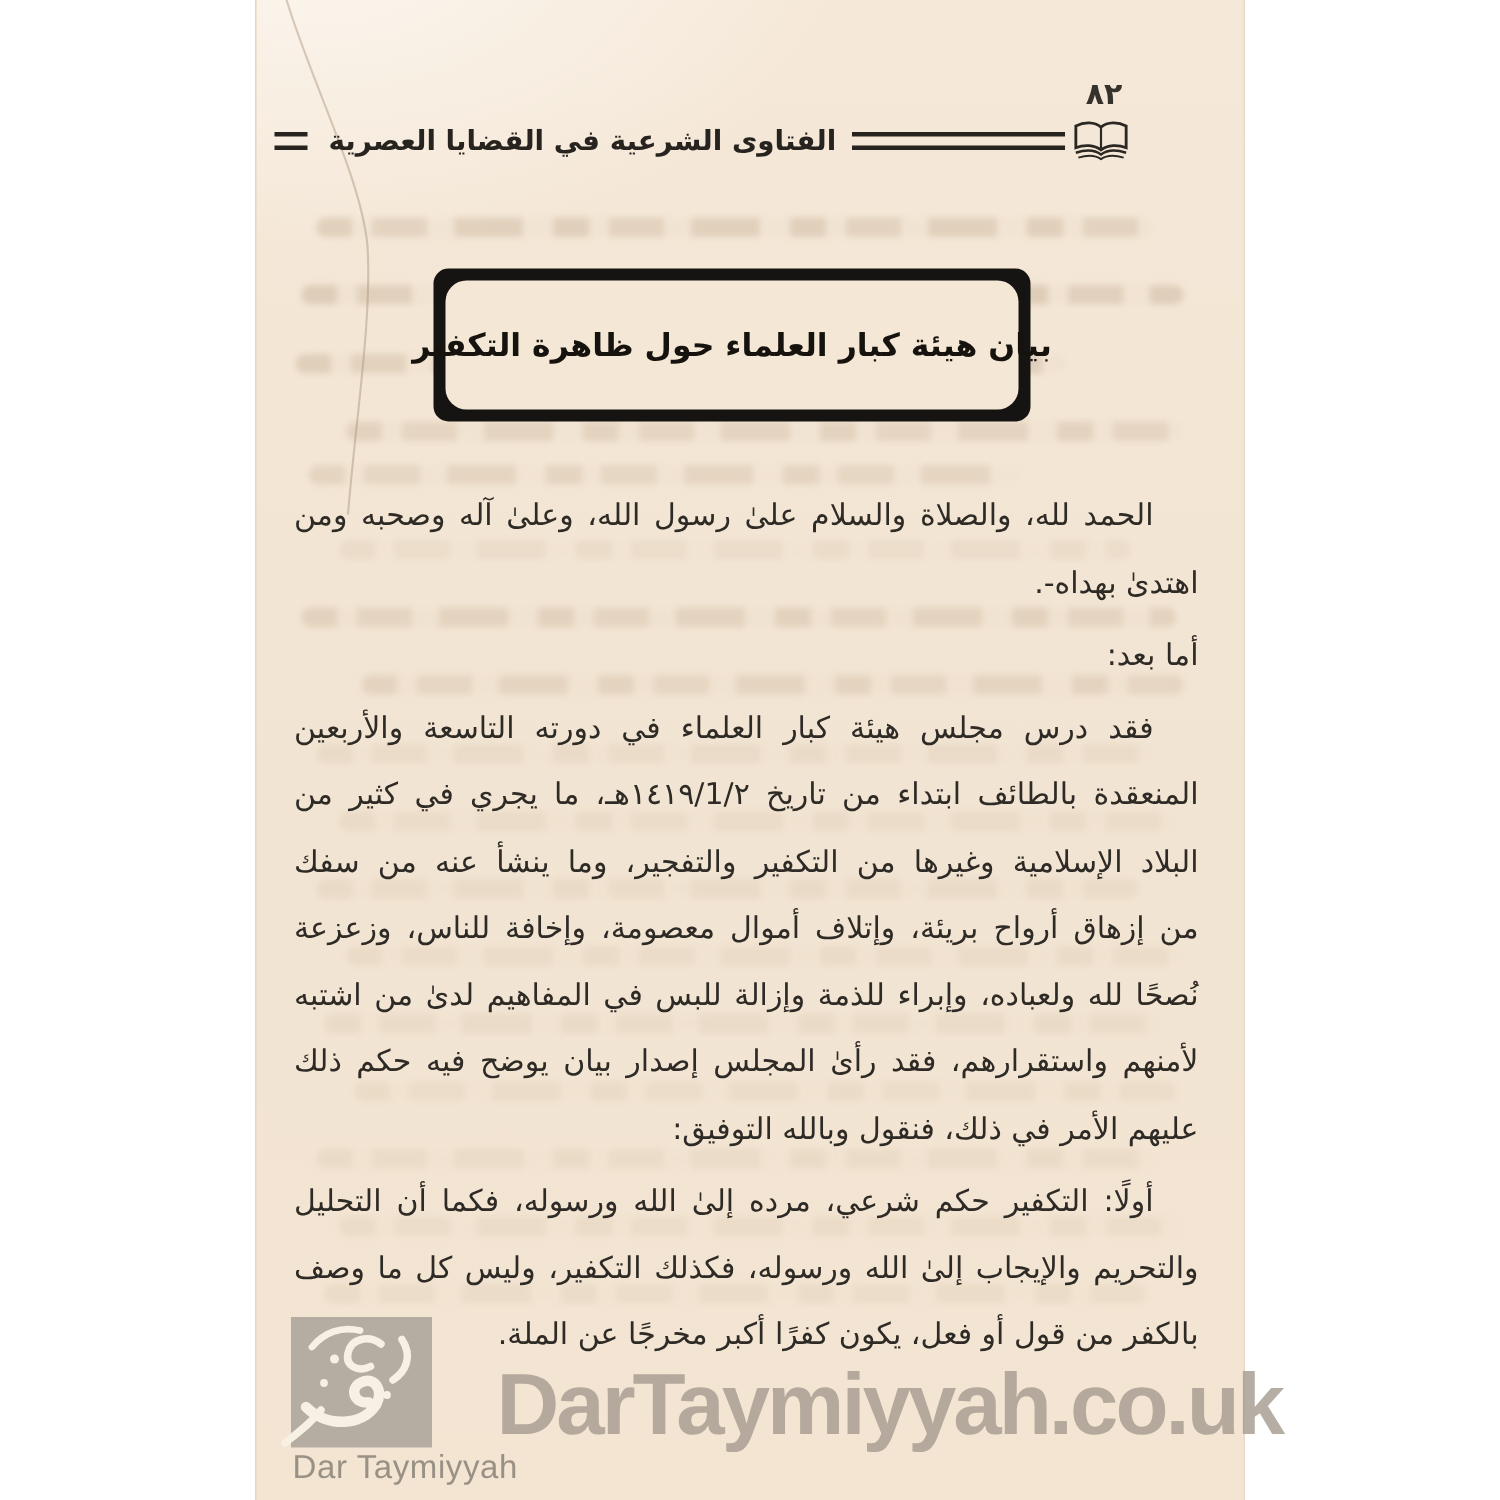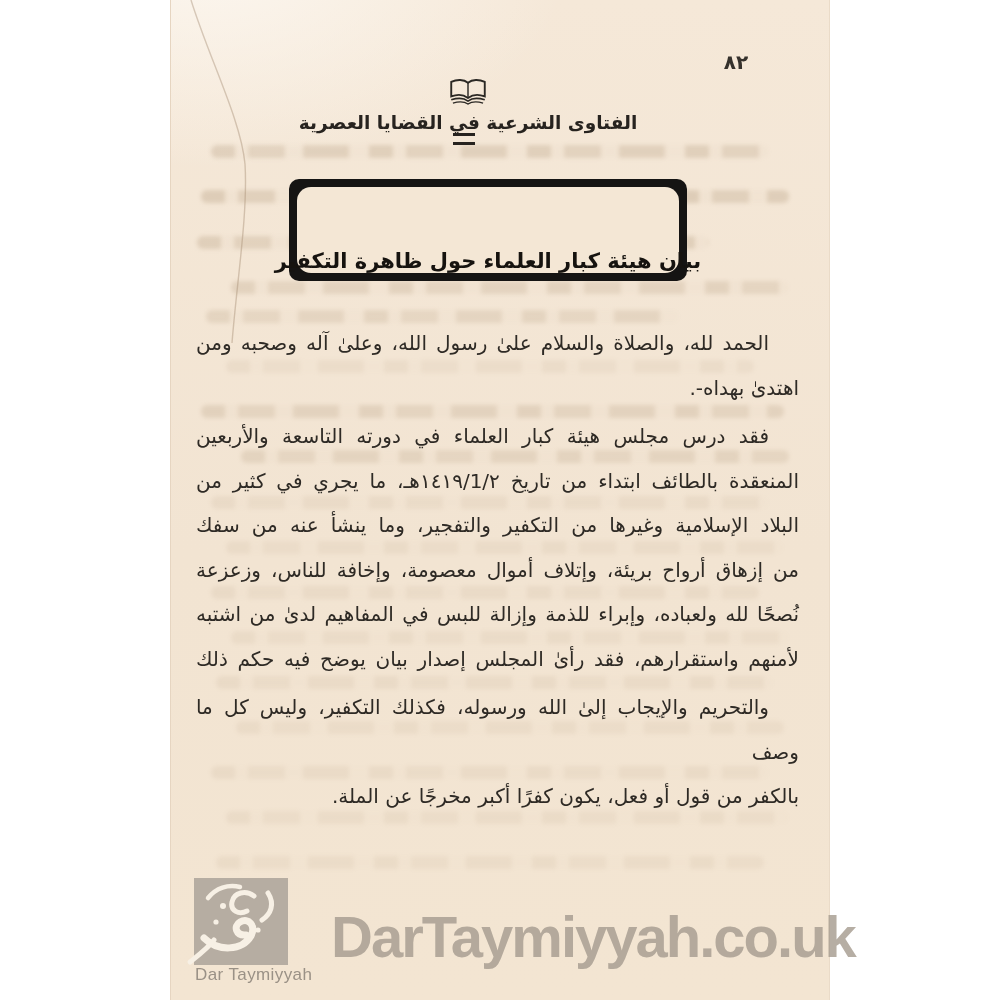--- a/index.html
+++ b/index.html
@@ -29,38 +29,38 @@
 
   .crease{position:absolute;left:0;top:0;z-index:1;}
 
   
   .page-number{
     position:absolute;left:545px;top:50px;width:40px;z-index:5;text-align:center;
     font-weight:bold;font-size:20px;color:#35312c;
   }
   .header-row{
     position:absolute;left:12px;top:78px;width:570px;height:32px;z-index:5;
-    display:flex;direction:rtl;align-items:center;flex-direction:column;
+    display:flex;direction:rtl;align-items:center;
   }
   .book-icon{flex:0 0 auto;width:38px;height:28px;display:block;}
   .header-rule{flex:1 1 auto;height:12px;border-top:3px solid #27231f;border-bottom:3px solid #27231f;margin:0 5px;}
   .header-rule-stub{flex:0 0 auto;width:22px;height:12px;border-top:3px solid #27231f;border-bottom:3px solid #27231f;margin:0 8px 0 0;}
   .header-title{
     flex:0 0 auto;font-weight:bold;font-size:18.5px;color:#27231f;white-space:nowrap;
     padding:0 6px;letter-spacing:0;
   }
 
   
   .section-box{
     position:absolute;left:118px;top:179px;width:398px;height:102px;z-index:4;
     background:#151413;border-radius:10px;
   }
   .section-box-inner{
     position:absolute;inset:8px;background:#f4e7d5;border-radius:14px;
-    display:flex;align-items:flex-end;justify-content:center;overflow:visible;
+    display:flex;align-items:center;justify-content:center;overflow:visible;
   }
   .section-title{font-weight:bold;font-size:21px;color:#16130f;white-space:nowrap;direction:rtl;}
 
   
   .body-text{
     position:absolute;left:25px;right:30px;top:321px;z-index:5;direction:rtl;
     font-size:20px;line-height:44.5px;color:#2e2a25;
   }
   .para{margin:0 0 4px 0;}
   .para .line{text-align:justify;text-align-last:justify;-moz-text-align-last:justify;}
@@ -70,21 +70,21 @@
   
   .watermark-text{
     position:absolute;left:116px;top:903px;z-index:3;
     font-family:"Liberation Sans",sans-serif;font-weight:bold;font-size:58px;
     letter-spacing:-2px;color:#a79d91;opacity:.82;white-space:nowrap;margin-left:44px;
   }
   .logo-square{position:absolute;left:23px;top:878px;width:94px;height:87px;z-index:2;background:#b6ada2;}
   .logo-square svg{overflow:visible;display:block;}
   .logo-caption{
     position:absolute;left:24px;top:965px;z-index:2;
-    font-family:"Liberation Sans",sans-serif;font-size:17px;color:#9a9186;letter-spacing:.4px;white-space:nowrap;
+    font-family:"Liberation Sans",sans-serif;font-size:22px;color:#9a9186;letter-spacing:.4px;white-space:nowrap;
   }
 </style>
 </head>
 <body>
 
 <div class="stage">
 
   <div class="page">
 
     <svg class="crease" width="120" height="345" viewBox="0 0 120 345">
@@ -109,29 +109,34 @@
       <div class="section-box-inner">
         <div class="section-title">بيان هيئة كبار العلماء حول ظاهرة التكفير</div>
       </div>
     </div>
 
     <div class="body-text">
         <div class="para indent">
           <div class="line">الحمد لله، والصلاة والسلام علىٰ رسول الله، وعلىٰ آله وصحبه ومن</div>
           <div class="line last">اهتدىٰ بهداه-.</div>
         </div>
+        <div class="para">
+          <div class="line last">أما بعد:</div>
+        </div>
         <div class="para indent">
           <div class="line">فقد درس مجلس هيئة كبار العلماء في دورته التاسعة والأربعين</div>
           <div class="line">المنعقدة بالطائف ابتداء من تاريخ ١٤١٩/1/٢هـ، ما يجري في كثير من</div>
           <div class="line">البلاد الإسلامية وغيرها من التكفير والتفجير، وما ينشأ عنه من سفك</div>
           <div class="line">من إزهاق أرواح بريئة، وإتلاف أموال معصومة، وإخافة للناس، وزعزعة</div>
           <div class="line">نُصحًا لله ولعباده، وإبراء للذمة وإزالة للبس في المفاهيم لدىٰ من اشتبه</div>
           <div class="line">لأمنهم واستقرارهم، فقد رأىٰ المجلس إصدار بيان يوضح فيه حكم ذلك</div>
+          <div class="line last">عليهم الأمر في ذلك، فنقول وبالله التوفيق:</div>
         </div>
         <div class="para indent">
+          <div class="line">أولًا: التكفير حكم شرعي، مرده إلىٰ الله ورسوله، فكما أن التحليل</div>
           <div class="line">والتحريم والإيجاب إلىٰ الله ورسوله، فكذلك التكفير، وليس كل ما وصف</div>
           <div class="line last">بالكفر من قول أو فعل، يكون كفرًا أكبر مخرجًا عن الملة.</div>
         </div>
       </div>
 
     <div class="watermark-text">DarTaymiyyah.co.uk</div>
 
     <div class="logo-square">
       <svg width="94" height="87" viewBox="0 0 94 87">
         <g fill="none" stroke="#f7f0e5" stroke-linecap="round">

